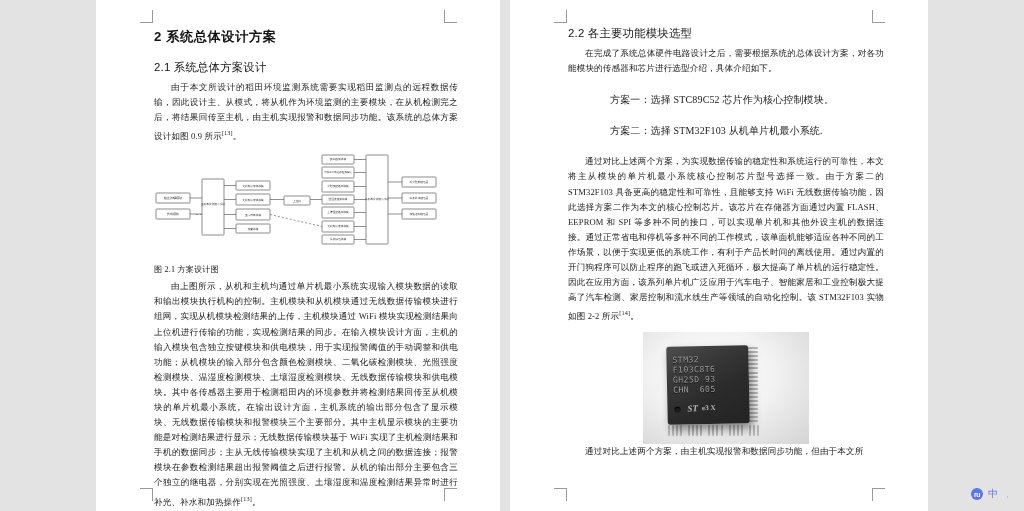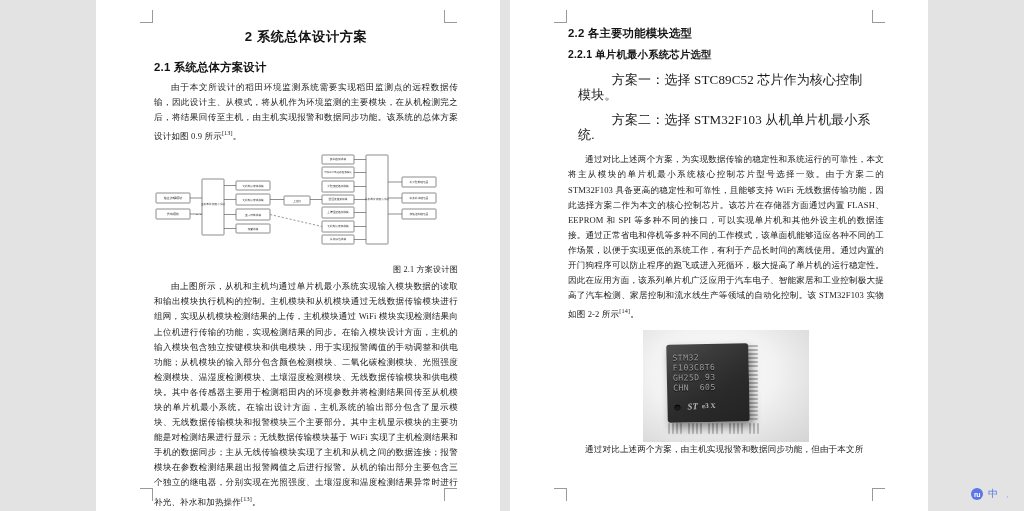--- a/index.html
+++ b/index.html
@@ -43,29 +43,29 @@
   .content {
     position: absolute;
     box-sizing: border-box;
   }
   #page-left .content  { left: 58px; right: 42px; top: 18px; }
   #page-right .content { left: 58px; right: 44px; top: 18px; }
 
   h1.doc-title {
     font-size: 13.2px;
     font-weight: bold;
-    text-align: center;
+    text-align: left;
     margin: 10px 0 14px 0;
     letter-spacing: 0.6px;
     color: #141414;
     font-family: "Liberation Sans", "DejaVu Sans", sans-serif;
   }
   h2.sec {
     font-size: 11.4px;
-    font-weight: bold;
+    font-weight: normal;
     margin: 8px 0 5px 0;
     color: #141414;
     letter-spacing: 0.2px;
     font-family: "Liberation Sans", "DejaVu Sans", sans-serif;
   }
   h3.subsec {
     font-size: 10.4px;
     font-weight: bold;
     margin: 7px 0 3px 0;
     color: #141414;
@@ -76,32 +76,32 @@
     font-size: 8.55px;
     line-height: 15.1px;
     text-align: justify;
     text-justify: inter-ideograph;
     margin: 0 0 0 0;
     color: #1a1a1a;
     text-indent: 2em;
     letter-spacing: 0.15px;
   }
   p.plan {
-    font-size: 13px;
+    font-size: 10px;
     line-height: 15.1px;
-    margin: 10px;
+    margin: 16px;
     color: #1a1a1a;
     text-indent: 2.6em;
     letter-spacing: 0.15px;
   }
   p.caption {
     font-size: 8.1px;
     margin: 3px 0 4px 0;
     color: #1a1a1a;
-    text-align: right;
+    text-align: left;
     letter-spacing: 0.2px;
   }
   #page-right p.caption { text-align: left; text-indent: 2.6em; }
   sup.ref { font-size: 6.2px; vertical-align: super; }
 
   
   .fig21 {
     margin: 9px 0 0 0;
     width: 100%;
     height: 108px;
@@ -345,22 +345,22 @@
     </div>
     <div class="cropmark" style="left:362px; top:488px;">
       <i class="cm-h" style="left:0;  top:0;"></i>
         <i class="cm-v" style="left:0;  top:0;"></i>
     </div>
 
     <div class="content">
 
       <h2 class="sec">2.2 各主要功能模块选型</h2>
 
-
-      <h3 class="subsec">2.2.1 单片机最小系统芯片选型</h3>
+      <p class="body">在完成了系统总体硬件电路设计之后，需要根据系统的总体设计方案，对各功能模块的传感器和芯片进行选型介绍，具体介绍如下。</p>
+
 
       <p class="plan">方案一：选择 STC89C52 芯片作为核心控制模块。</p>
       <p class="plan">方案二：选择 STM32F103 从机单片机最小系统.</p>
 
       <p class="body"><span>通过对比上述两个方案，为实现数据传输的稳定性和系统运行的可靠性，本文将主从模块的单片机最小系统核心控制芯片型号选择一致。由于方案二的 STM32F103 具备更高的稳定性和可靠性，且能够支持 WiFi 无线数据传输功能，因此选择方案二作为本文的核心控制芯片。该芯片在存储器方面通过内置 FLASH、EEPROM 和 SPI 等多种不同的接口，可以实现单片机和其他外设主机的数据连接。通过正常省电和停机等多种不同的工作模式，该单面机能够适应各种不同的工作场景，以便于实现更低的系统工作，有利于产品长时间的离线使用。通过内置的开门狗程序可以防止程序的跑飞或进入死循环，极大提高了单片机的运行稳定性。因此在应用方面，该系列单片机广泛应用于汽车电子、智能家居和工业控制极大提高了汽车检测、家居控制和流水线生产等领域的自动化控制。该 STM32F103 实物如图 2-2 所示</span><sup class="ref">[14]</sup><span>。</span></p>
 
       <div class="fig22wrap">
         <div class="chip-photo">
           <div class="pins-right">
             <div class="pin-v"></div>

